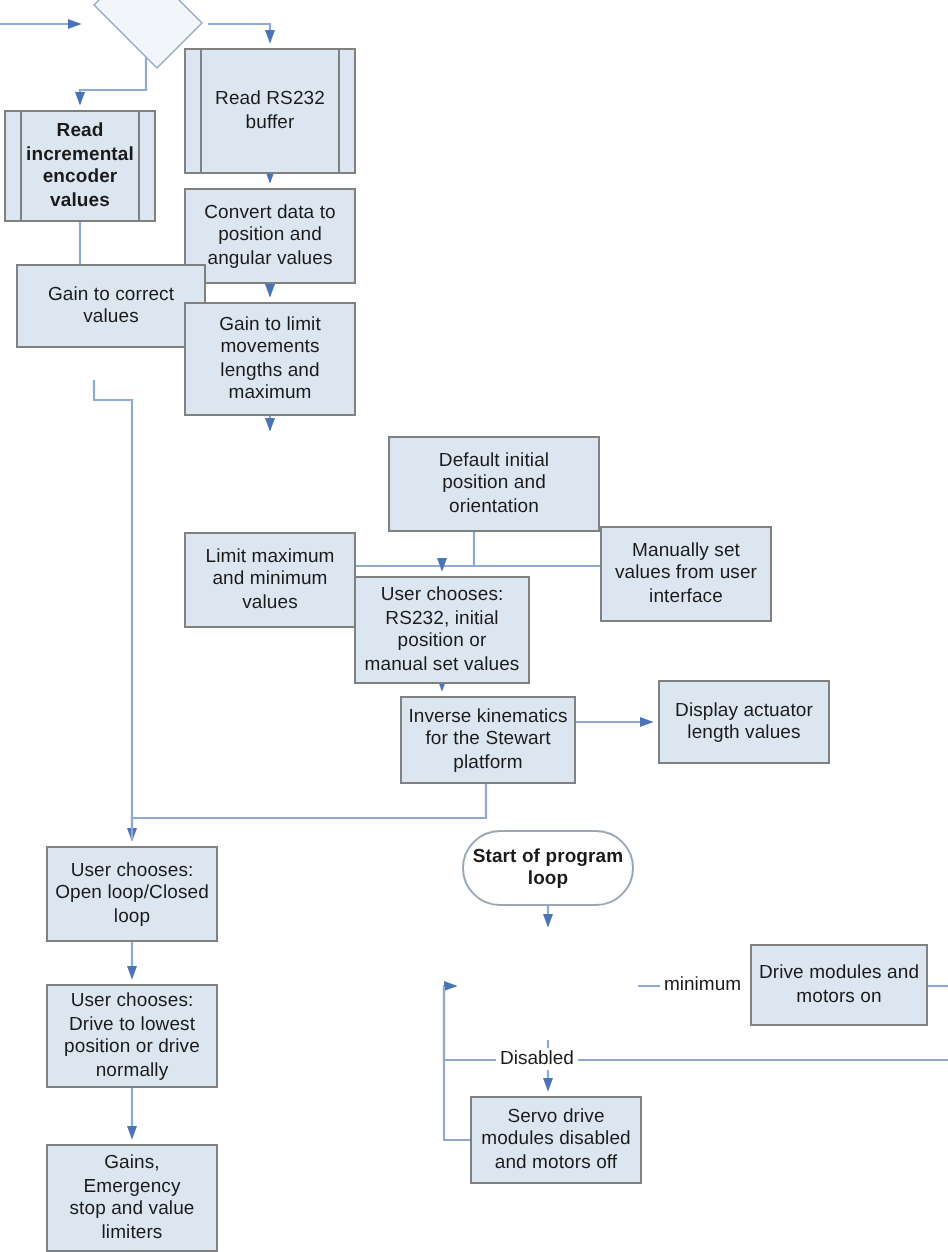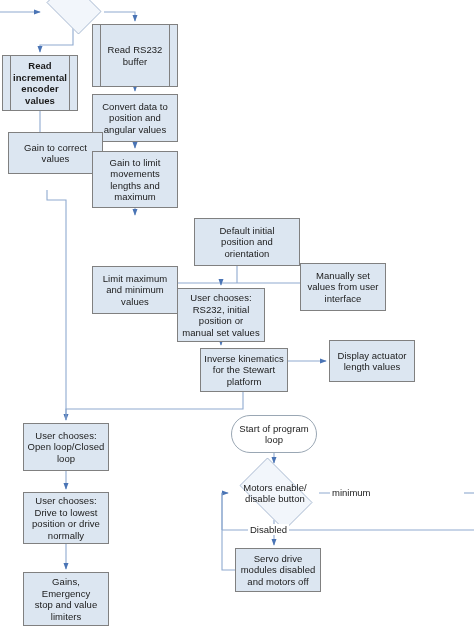--- a/index.html
+++ b/index.html
@@ -55,20 +55,21 @@
     width: 0;
     border-left: 1px solid #808080;
   }
   .node.predef::before { left: 7px; }
   .node.predef::after  { right: 7px; }
 
   .node.terminator {
     border-radius: 22px;
     border: 1px solid #9aa7b4;
     background: #ffffff;
+    font-weight: bold;
   }
   .node.decision {
     background: transparent;
     border: none;
     padding: 0;
   }
   .node.decision .diamond {
     position: absolute;
     left: 0; top: 0;
     width: 100%; height: 100%;
@@ -240,26 +241,25 @@
 loop</span>
   </div>
 
   <div class="node" style="left:23px; top:492px; width:86px; height:52px;">
     <span class="txt">User chooses:
 Drive to lowest
 position or drive
 normally</span>
   </div>
 
-  <div class="node decision" style="left:231px; top:466px; width:88px; height:54px;">
-    <span class="diamond"></span>
-    <span class="txt">Motors enable/
-disable button</span>
-  </div>
-
+
+  <div class="node" style="left:375px; top:472px; width:89px; height:41px;">
+    <span class="txt">Drive modules and
+motors on</span>
+  </div>
 
   <div class="node" style="left:235px; top:548px; width:86px; height:44px;">
     <span class="txt">Servo drive
 modules disabled
 and motors off</span>
   </div>
 
   <div class="node" style="left:23px; top:572px; width:86px; height:54px;">
     <span class="txt">Gains, Emergency
 stop and value

